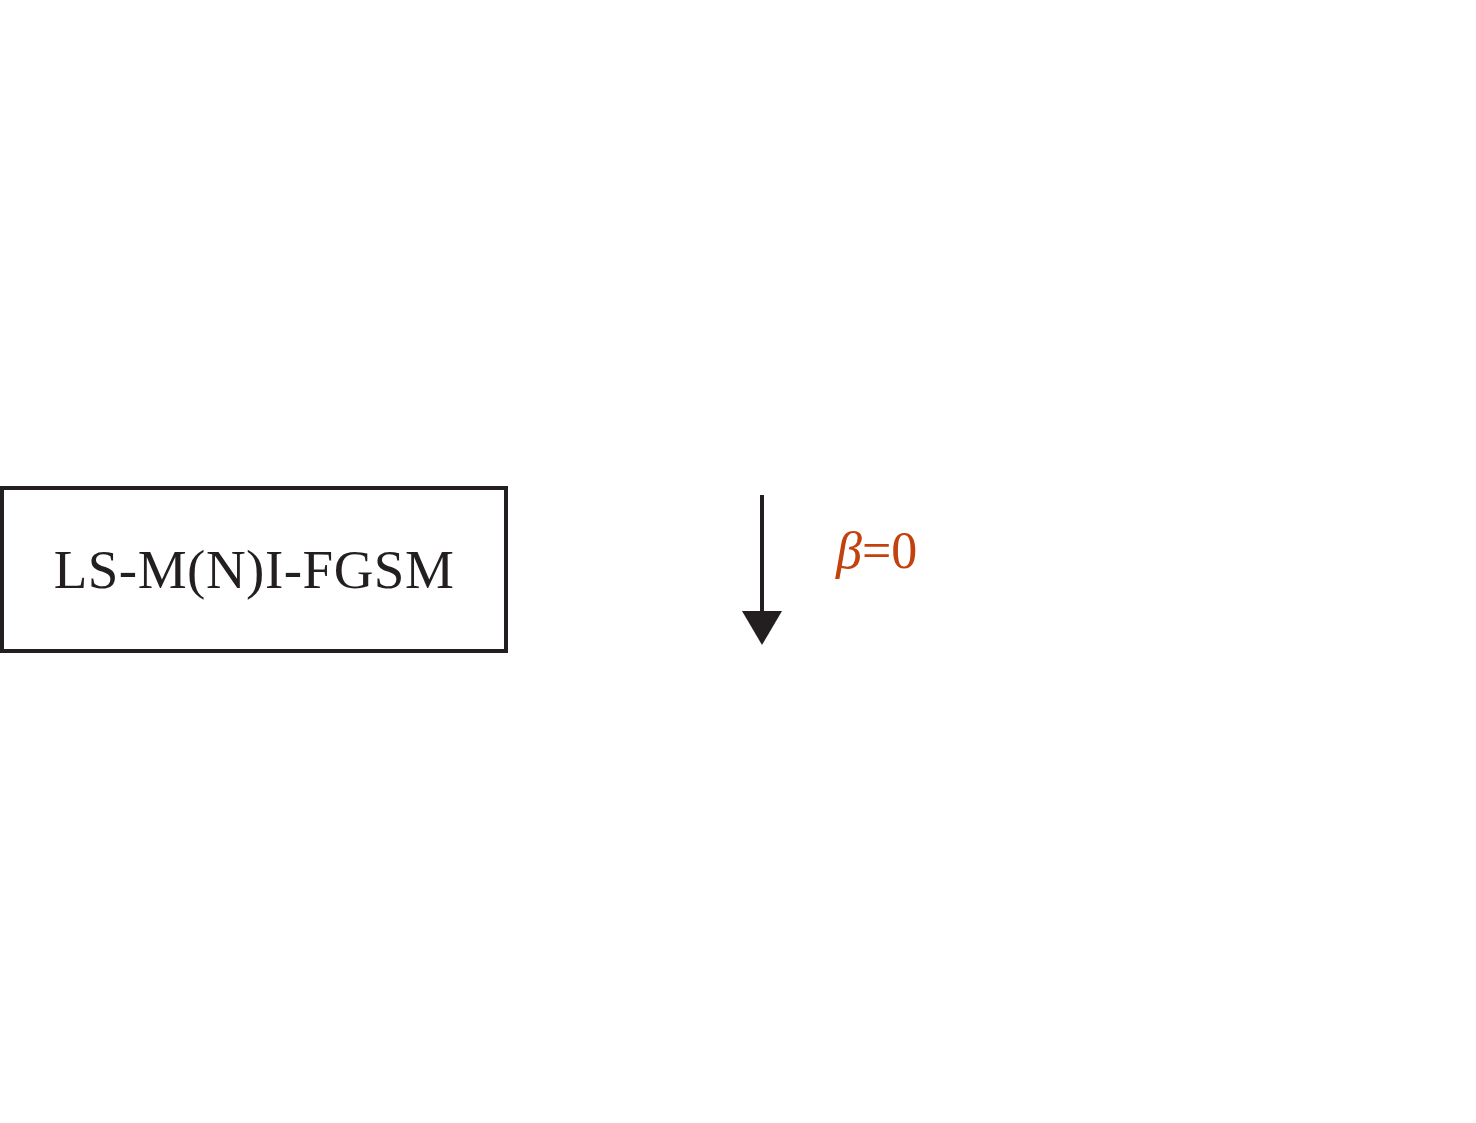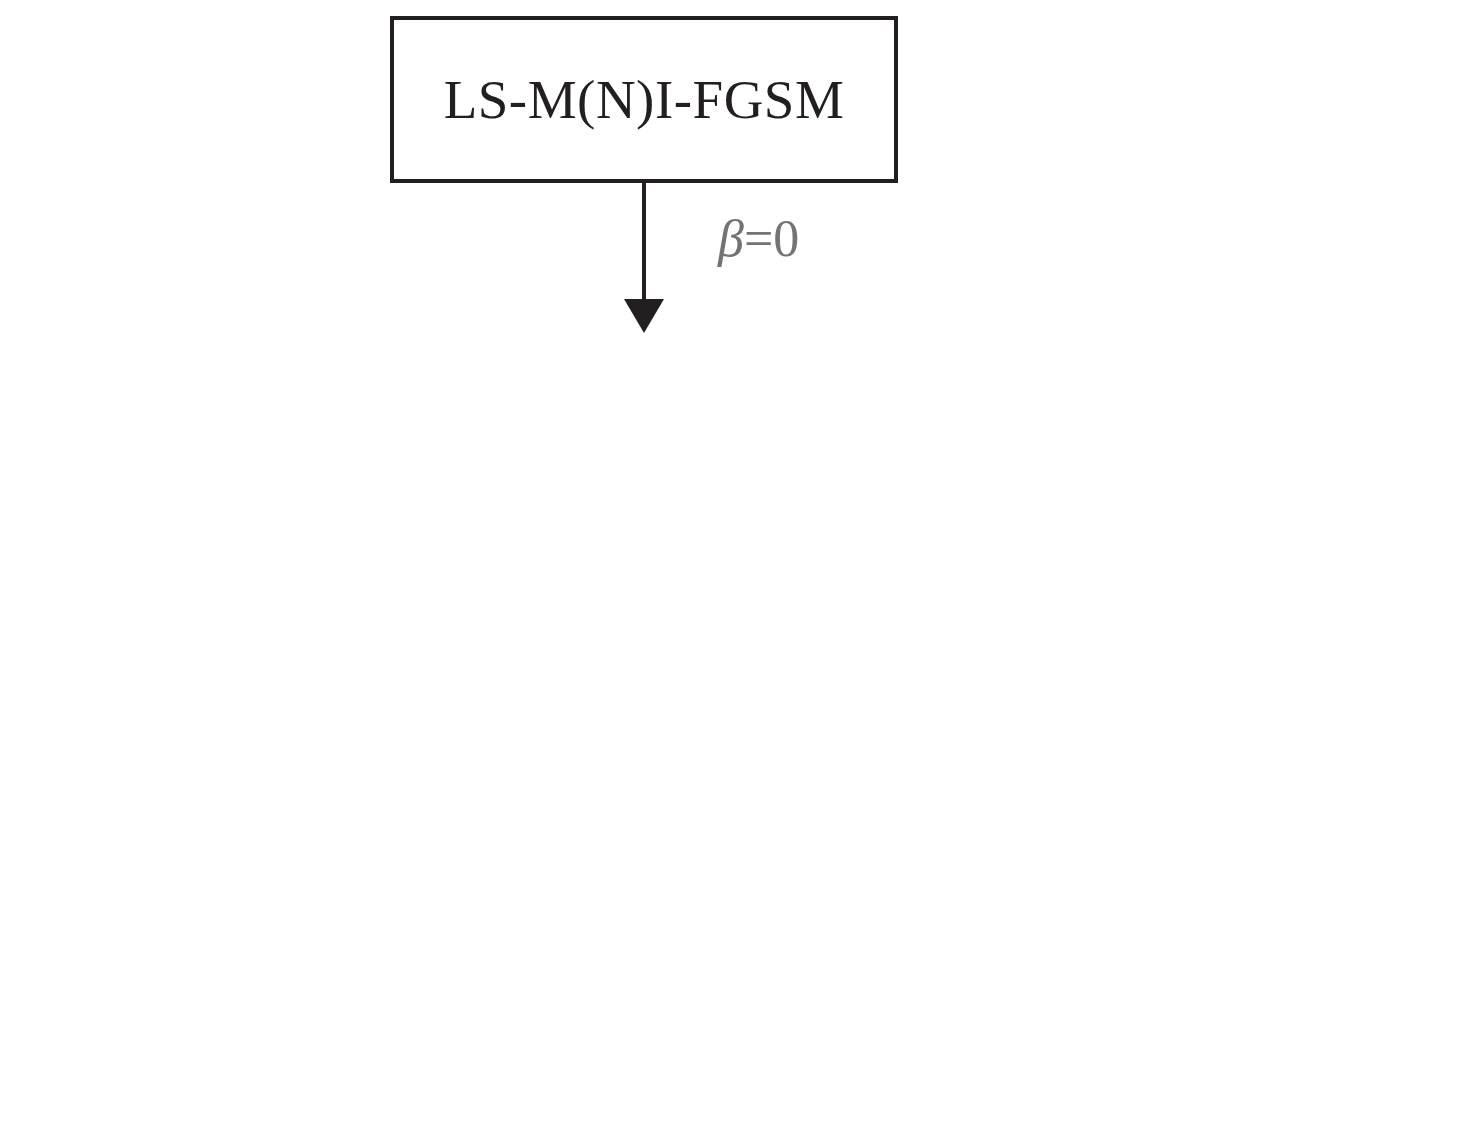--- a/index.html
+++ b/index.html
@@ -13,21 +13,21 @@
     font-family: "Liberation Serif", "DejaVu Serif", serif;
     overflow: hidden;
   }
   .diagram {
     position: relative;
     width: 1288px;
     height: 1123px;
     box-sizing: border-box;
     padding-top: 16px;
     display: flex;
-    flex-direction: column;
+    flex-direction: row;
     align-items: center;
   }
   .node-box {
     width: 508px;
     height: 167px;
     box-sizing: border-box;
     border: 4px solid #231f20;
     background: #ffffff;
     display: flex;
     align-items: center;
@@ -65,21 +65,21 @@
     border-left: 20px solid transparent;
     border-right: 20px solid transparent;
     border-top: 34px solid #231f20;
   }
   .edge-label {
     position: absolute;
     left: calc(50% + 74px);
     top: 26px;
     font-size: 52px;
     line-height: 1.15;
-    color: #737373;
+    color: #c2410c;
     white-space: nowrap;
   }
   .edge-label .edge-var {
     font-style: italic;
   }
   .edge-label .edge-rest {
     font-style: normal;
   }
 </style>
 </head>

